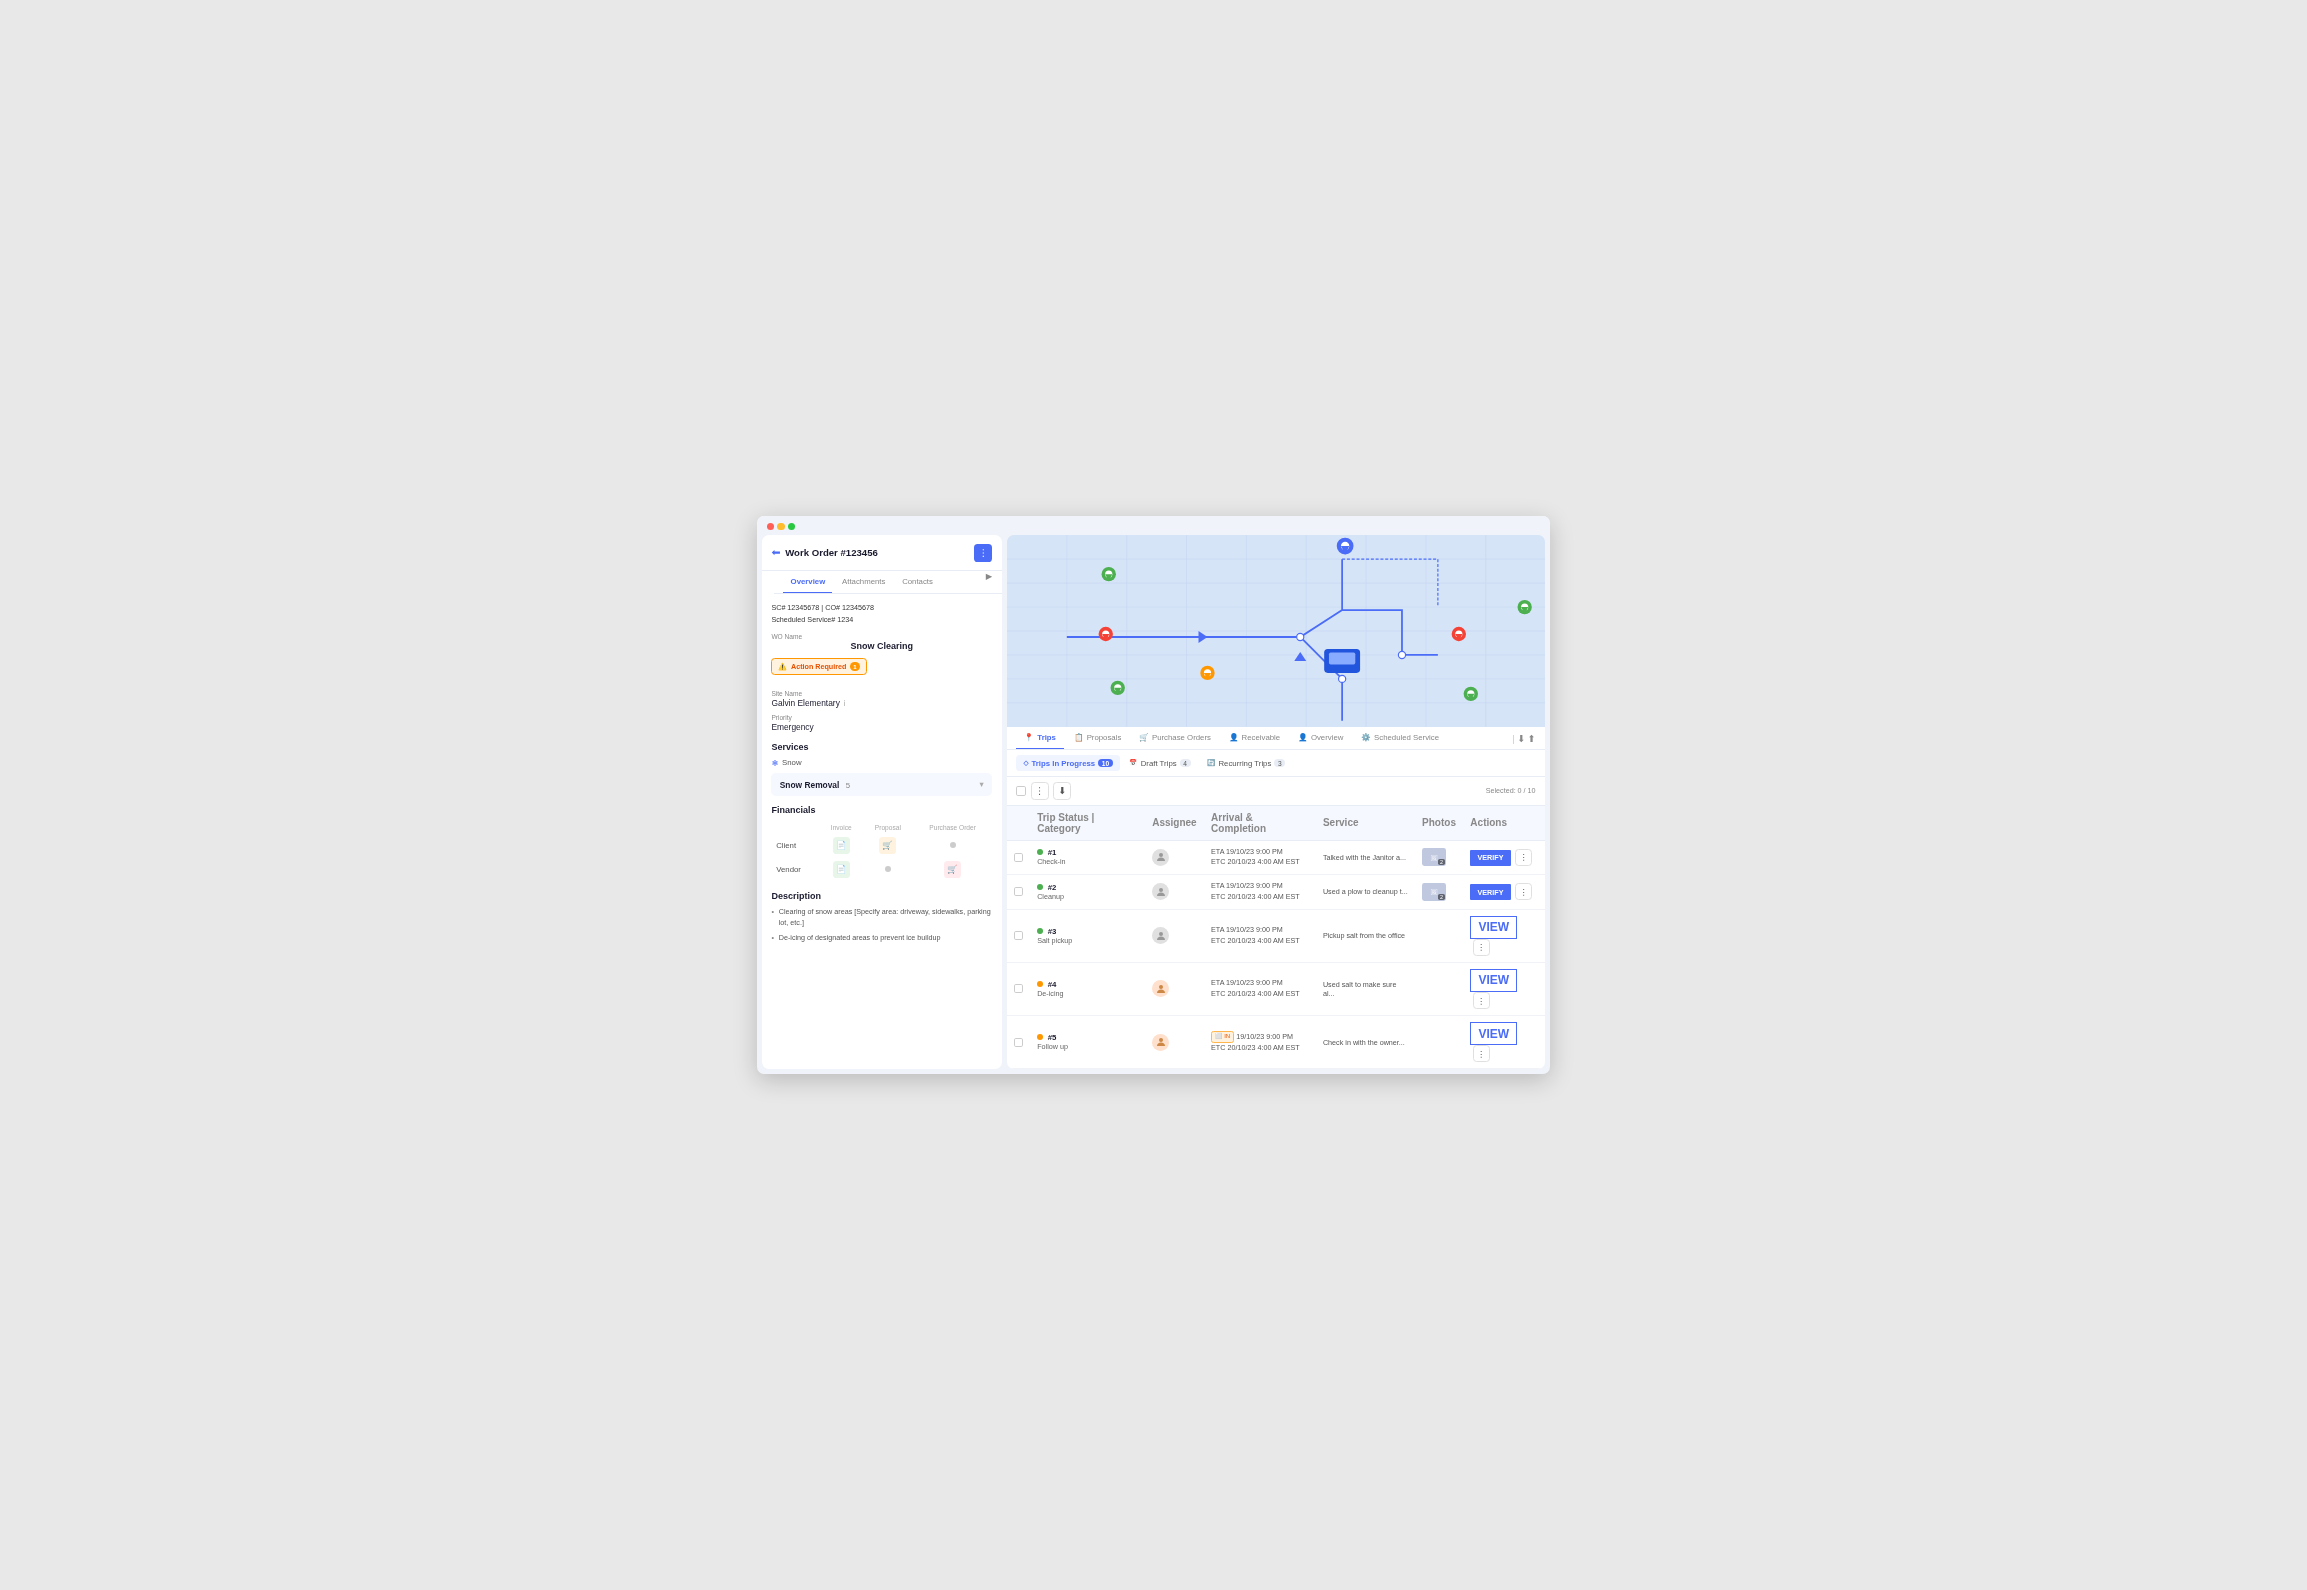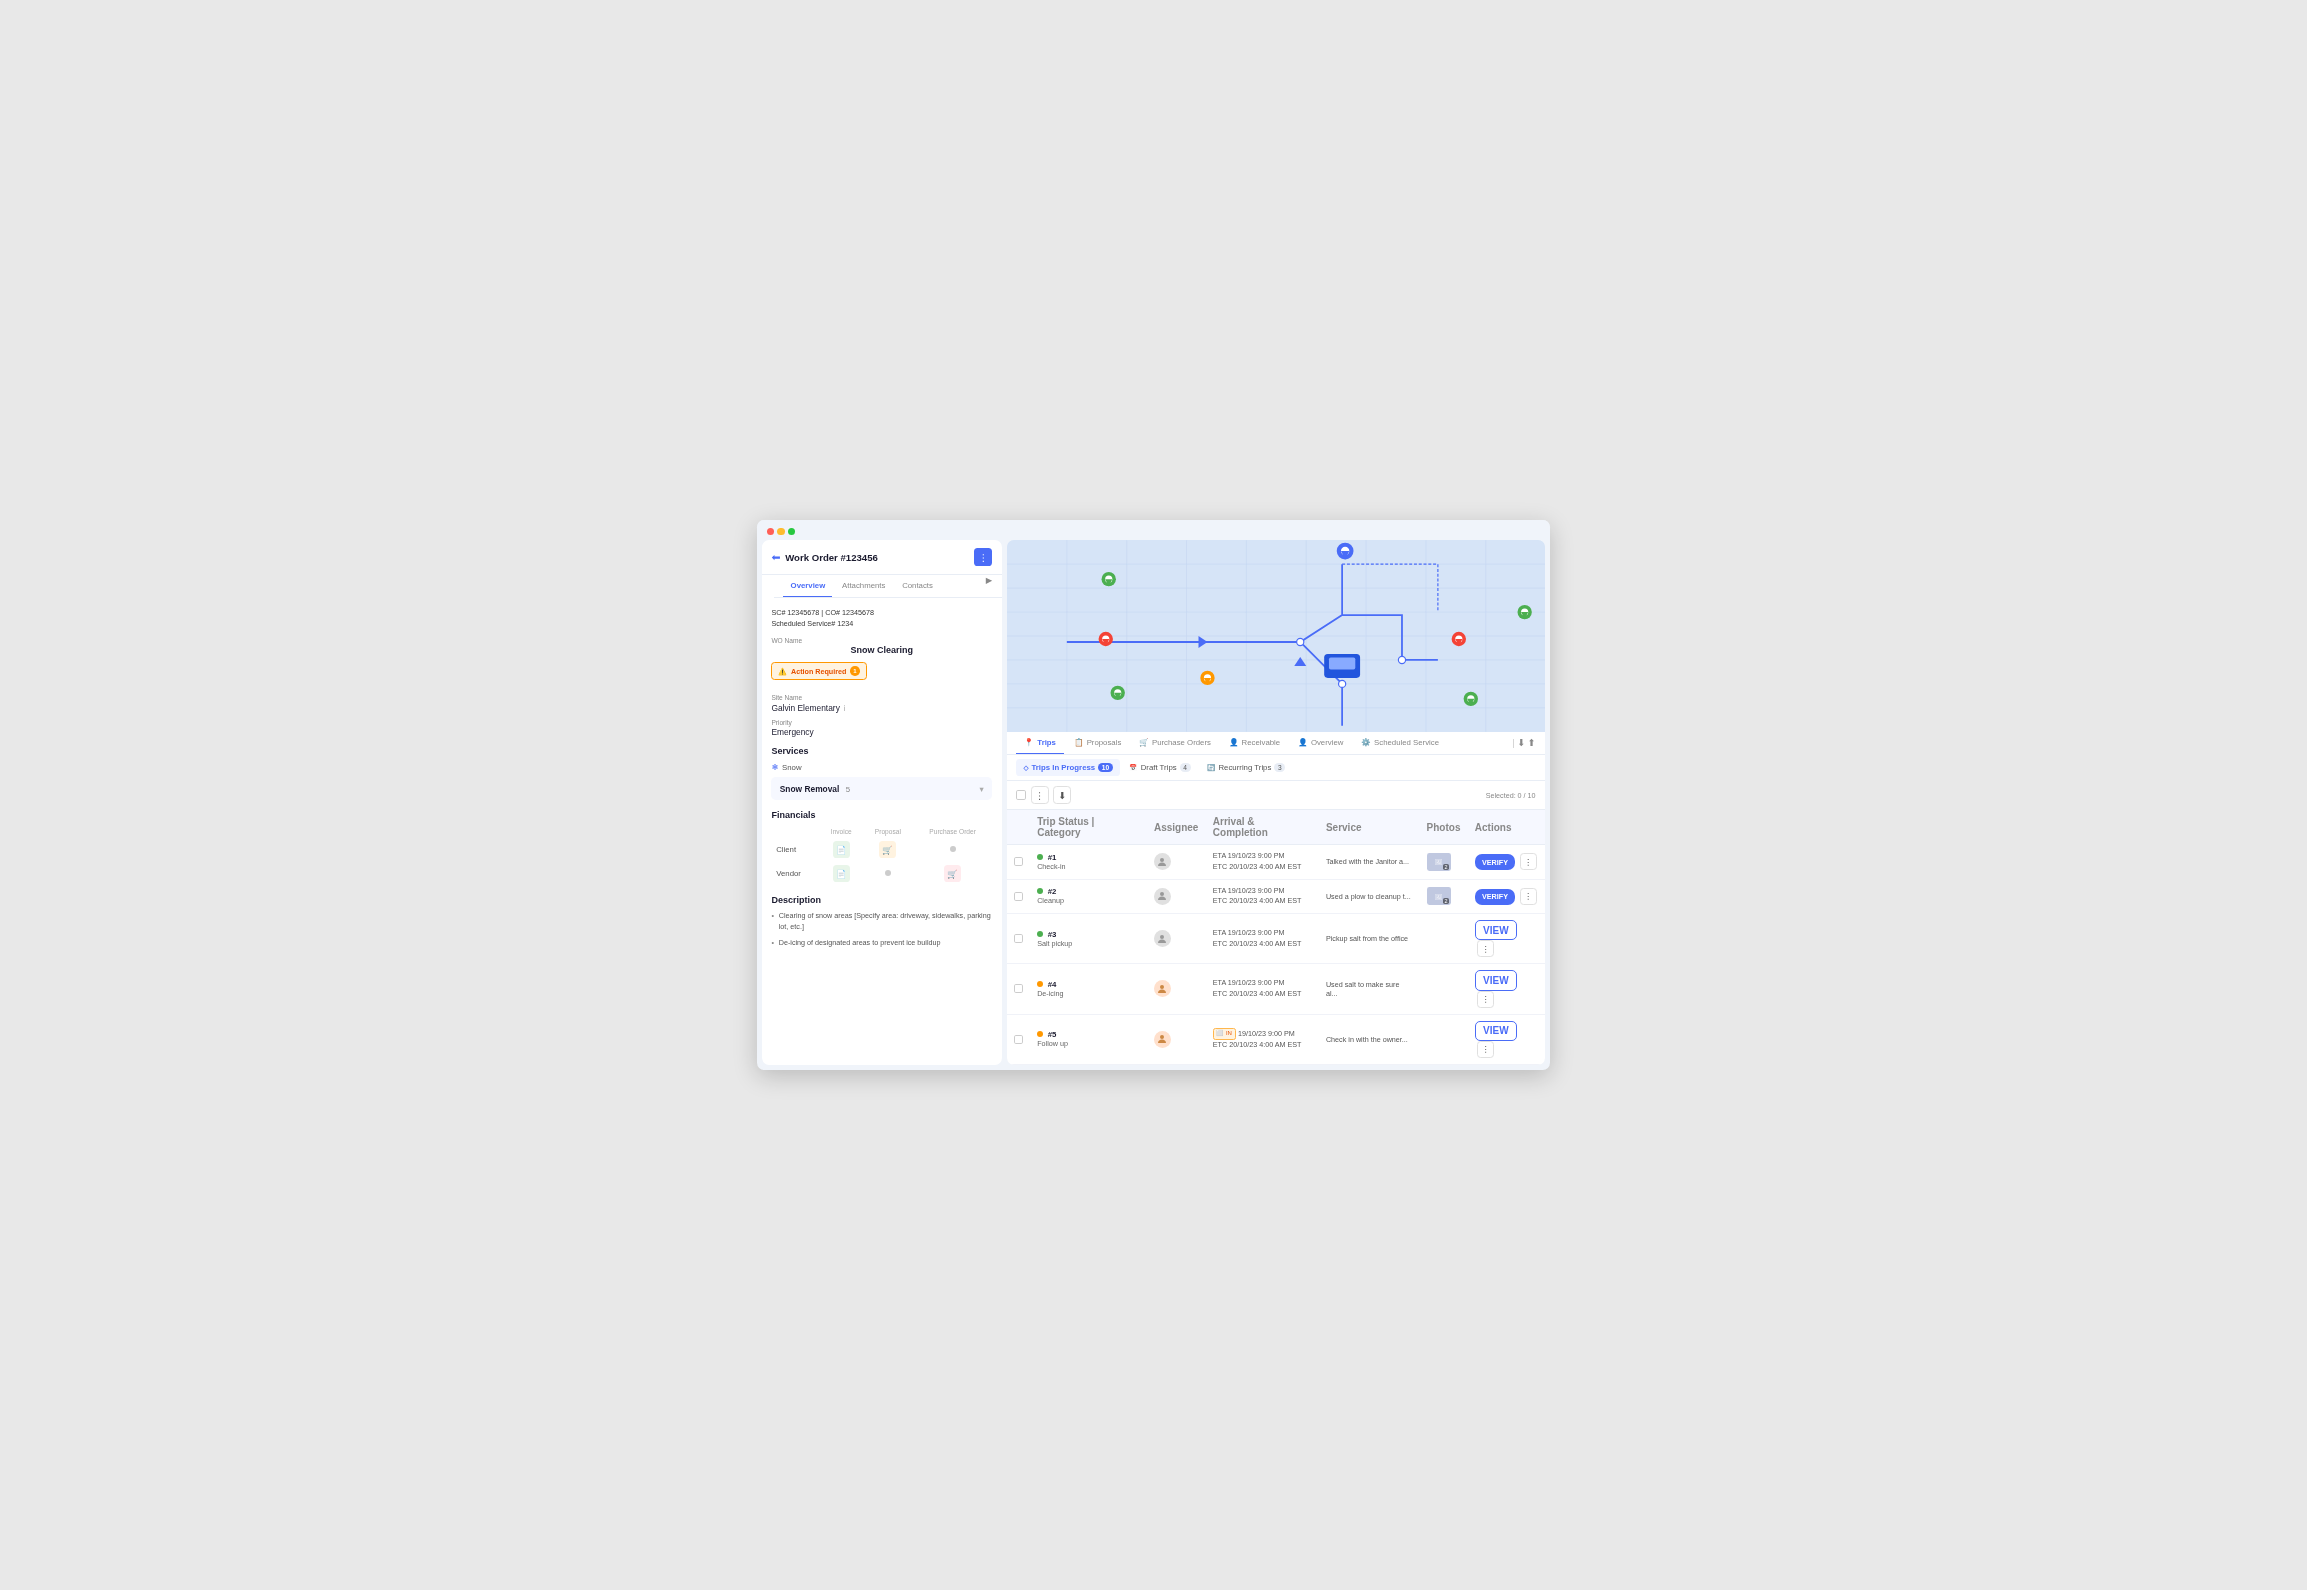--- a/index.html
+++ b/index.html
@@ -374,33 +374,33 @@
       background: rgba(0,0,0,0.5);
       color: white;
       font-size: 5.4px;
       padding: 0 1.8px;
       border-radius: 1.8px;
     }
     .verify-btn {
       background: #4a6cf7;
       color: white;
       border: none;
-      border-radius: 7px;
+      border-radius: 1px;
       padding: 3.6px 7.2px;
       font-size: 7.2px;
       font-weight: 600;
       cursor: pointer;
     }
     .view-btn {
       background: white;
       color: #4a6cf7;
       border: 0.9px solid #4a6cf7;
-      border-radius: 5px;
+      border-radius: 0;
       padding: 3.6px 7.2px;
-      font-size: 10px;
+      font-size: 12px;
       font-weight: 600;
       cursor: pointer;
       text-align: right;
     }
     .more-btn {
       background: white;
       border: 0.9px solid #e0e0e0;
       border-radius: 3.6px;
       width: 17px;
       height: 17px;

